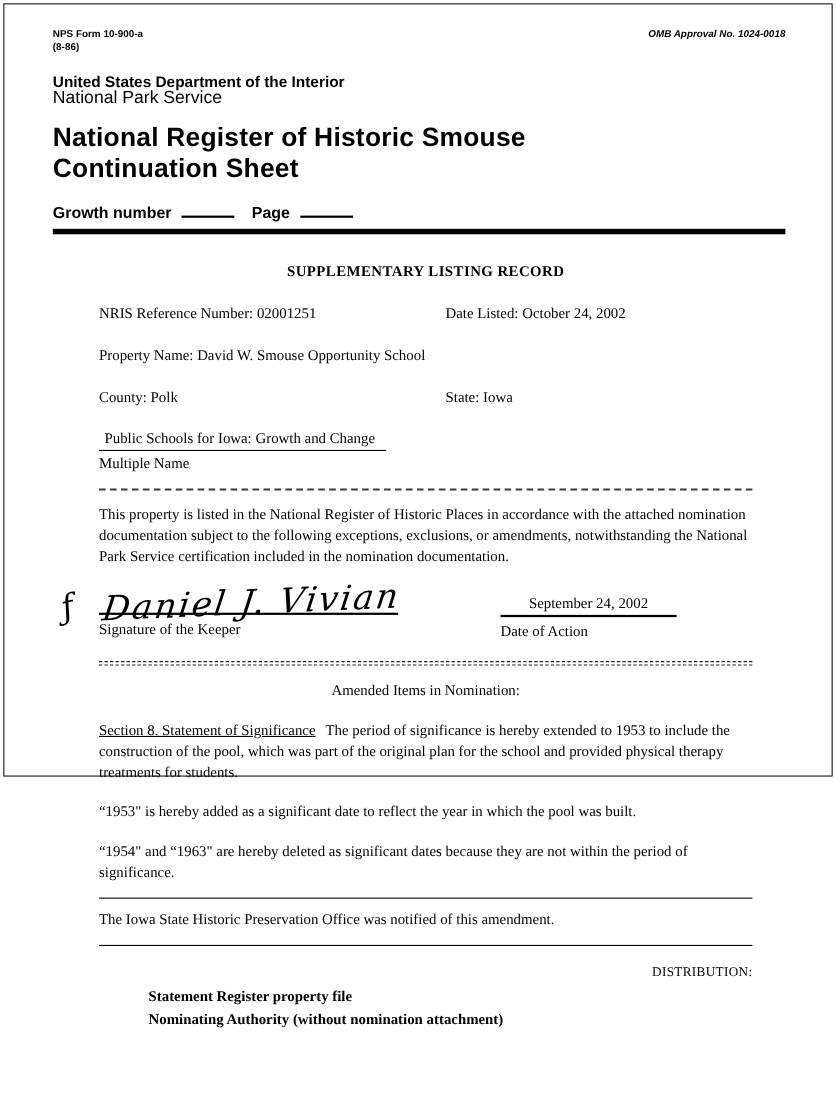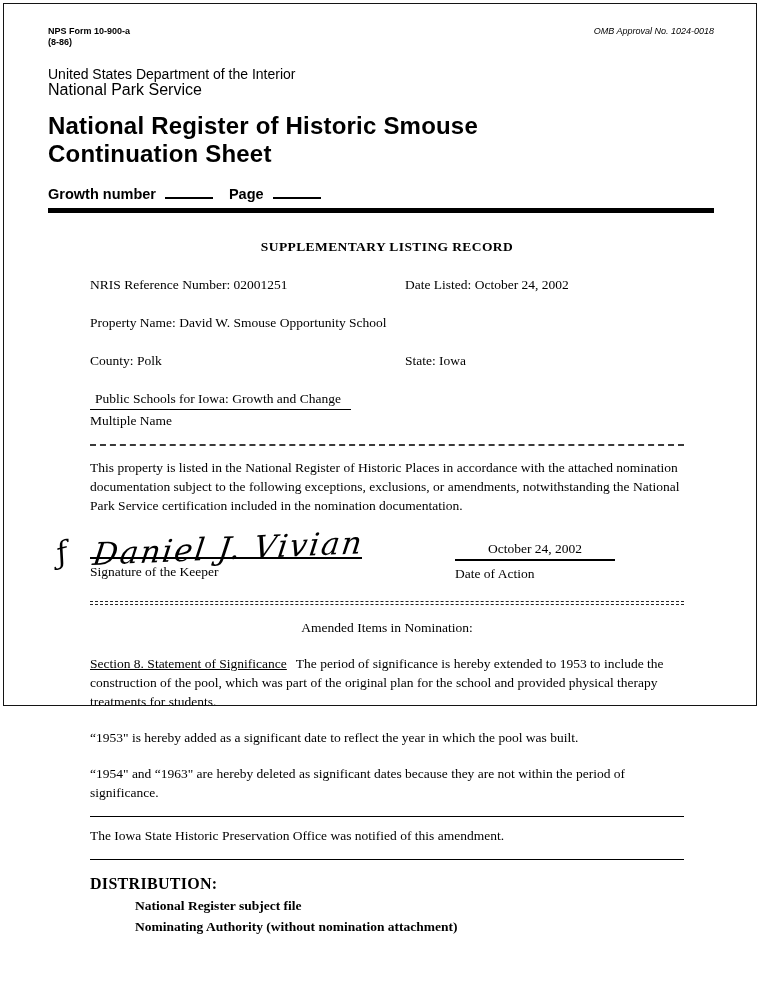--- a/index.html
+++ b/index.html
@@ -20,24 +20,24 @@
   }
   .page {
     position: relative;
     width: 760px; height: 712px;
     padding: 26px 46px 0 48px;
   }
 
   
   .form-head { display: flex; justify-content: space-between; align-items: flex-start;
     font-family: "Liberation Sans", sans-serif; font-size: 9px; line-height: 11px; font-weight: bold; }
-  .omb { font-style: italic; font-weight: normal; }
+  .omb { font-style: italic; font-weight: bold; }
 
   
-  .dept { margin-top: 18px; font-family: "Liberation Sans", sans-serif; font-weight: normal; font-size: 14px; line-height: 16px; }
+  .dept { margin-top: 18px; font-family: "Liberation Sans", sans-serif; font-weight: bold; font-size: 14px; line-height: 16px; }
   .service { font-family: Liberation Sans, sans-serif; font-size: 16px; line-height: 16px; }
 
   
   .doc-title { margin-top: 14px; font-family: "Liberation Sans", sans-serif; font-weight: bold;
     font-size: 24px; line-height: 28px; letter-spacing: 0.2px; }
 
   
   .section-row { margin-top: 18px; font-family: "Liberation Sans", sans-serif; font-weight: bold; font-size: 14.5px; }
   .blank { display: inline-block; width: 48px; height: 12px; border-bottom: 2px solid #000; margin: 0 14px 0 9px; }
   .blank.page-blank { margin-right: 0; }
@@ -85,21 +85,21 @@
 
   .amended-heading { margin-top: 13px; text-align: center; }
   .body-paragraph { margin-top: 17px; }
   .underlined { text-decoration: underline; }
   .after-title { margin-left: 9px; }
 
   .thin-rule { margin-top: 14px; border-top: 1.5px solid #000; }
   .notice { margin-top: 9px; }
 
   .distribution { margin-top: 14px; }
-  .dist-heading { font-weight: bold; font-size: 16px; letter-spacing: 0.3px; }
+  .dist-heading { font-weight: normal; font-size: 12px; letter-spacing: 0.3px; text-align: right; }
   .dist-item { font-weight: bold; margin-left: 45px; line-height: 21px; }
   .dist-items { margin-top: 2px; }
 </style>
 </head>
 <body>
 
 <div class="page">
   <div class="scan-frame"></div>
 
   <div class="form-head">
@@ -151,21 +151,21 @@
 
     <div class="sig-row">
       <span class="keeper-mark">ƒ</span>
       <div class="sig-left">
         <div class="sig-script-wrap">
           <span class="signature">Daniel J. Vivian</span>
         </div>
         <div class="sig-label">Signature of the Keeper</div>
       </div>
       <div class="sig-right">
-        <div class="date-wrap">October 24, 2002</div>
+        <div class="date-wrap">September 24, 2002</div>
         <div class="sig-label">Date of Action</div>
       </div>
     </div>
 
     <div class="double-divider"></div>
 
     <div class="amended-heading">Amended Items in Nomination:</div>
 
     <p class="body-paragraph">
       <span class="underlined">Section 8. Statement of Significance</span><span class="after-title">The period of significance is hereby extended to 1953 to include the construction of the pool, which was part of the original plan for the school and provided physical therapy treatments for students.</span>
@@ -177,19 +177,19 @@
 
     <div class="thin-rule"></div>
 
     <p class="notice">The Iowa State Historic Preservation Office was notified of this amendment.</p>
 
     <div class="thin-rule"></div>
 
     <div class="distribution">
       <div class="dist-heading">DISTRIBUTION:</div>
       <div class="dist-items">
-        <div class="dist-item">National Register subject file</div>
+        <div class="dist-item">Statement Register property file</div>
         <div class="dist-item">Nominating Authority (without nomination attachment)</div>
       </div>
     </div>
 
   </div>
 </div>
 
 </body></html>

